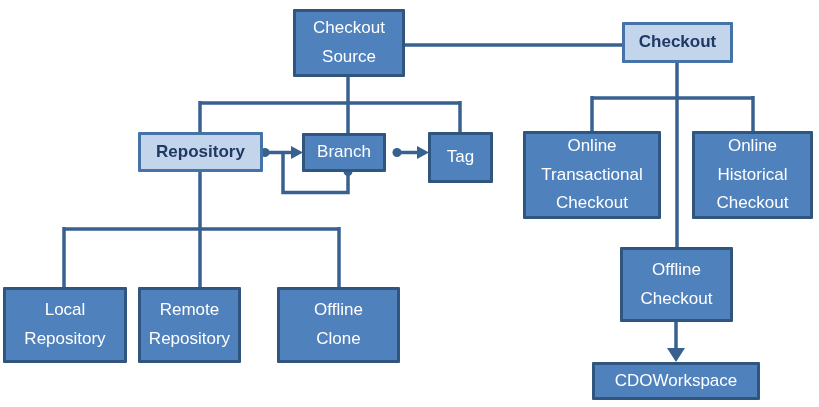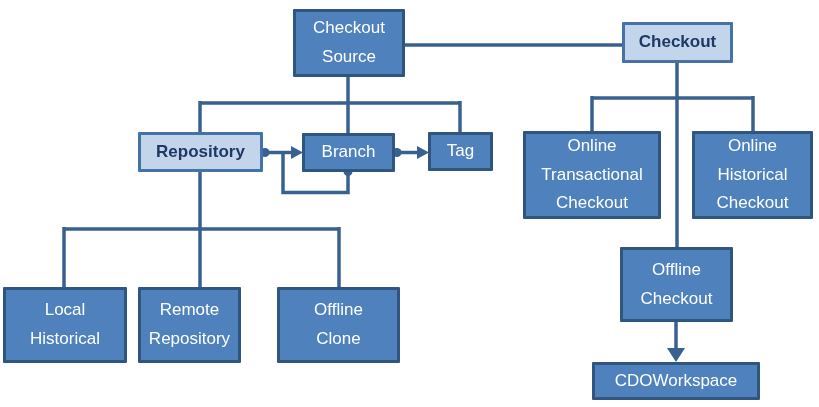--- a/index.html
+++ b/index.html
@@ -103,39 +103,39 @@
     <polygon class="marker" points="667,348 685,348 676,362"></polygon>
   </svg>
 
   <div class="node dark" style="left:293px;top:9px;width:112px;height:68px;">Checkout
 Source</div>
 
   <div class="node light" style="left:622px;top:22px;width:111px;height:41px;">Checkout</div>
 
   <div class="node light" style="left:138px;top:132px;width:125px;height:40px;">Repository</div>
 
-  <div class="node dark" style="left:302px;top:133px;width:93px;height:39px;">Branch</div>
+  <div class="node dark" style="left:302px;top:133px;width:84px;height:39px;">Branch</div>
 
-  <div class="node dark" style="left:428px;top:132px;width:65px;height:39px;">Tag</div>
+  <div class="node dark" style="left:428px;top:132px;width:65px;height:51px;">Tag</div>
 
   <div class="node dark" style="left:523px;top:131px;width:138px;height:88px;">Online
 Transactional
 Checkout</div>
 
   <div class="node dark" style="left:692px;top:131px;width:121px;height:88px;">Online
 Historical
 Checkout</div>
 
   <div class="node dark" style="left:620px;top:247px;width:113px;height:75px;">Offline
 Checkout</div>
 
   <div class="node dark" style="left:592px;top:362px;width:168px;height:38px;">CDOWorkspace</div>
 
   <div class="node dark" style="left:3px;top:287px;width:124px;height:76px;">Local
-Historical</div>
+Repository</div>
 
   <div class="node dark" style="left:138px;top:287px;width:103px;height:76px;">Remote
 Repository</div>
 
   <div class="node dark" style="left:277px;top:287px;width:123px;height:76px;">Offline
 Clone</div>
 
 </div>
 
 </body></html>

